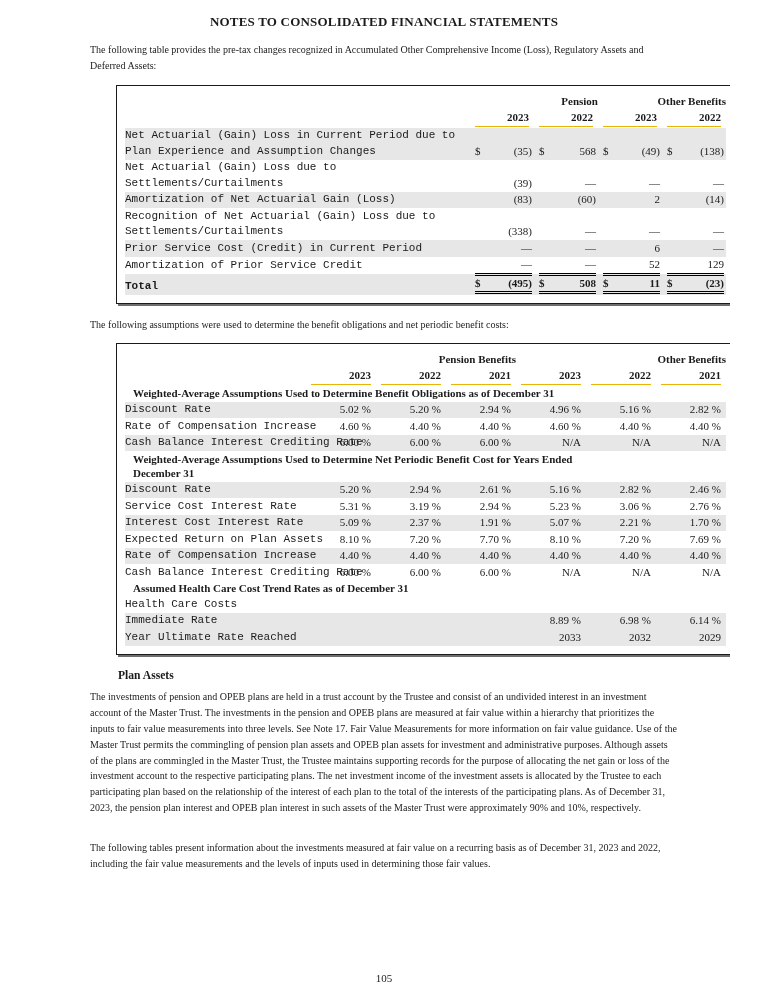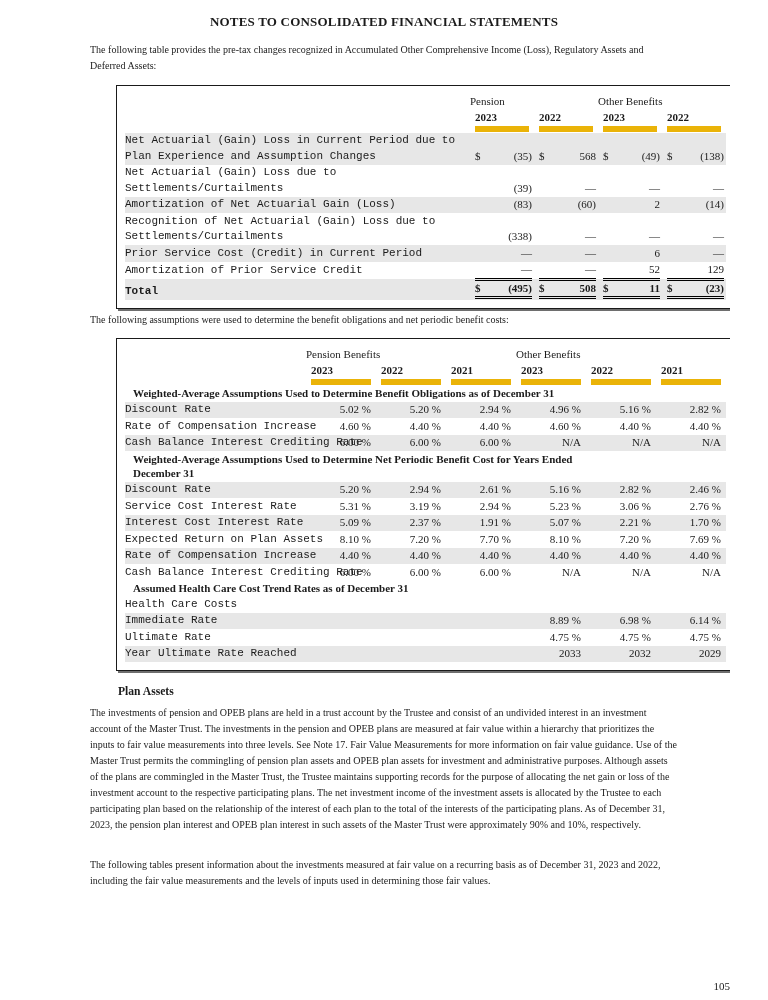--- a/index.html
+++ b/index.html
@@ -17,39 +17,39 @@
   .tablebox {
     width:619px; margin:11px 0 0 26px; padding:8px;
     border:1px solid #1a1a1a; background:#fff;
     box-shadow:2px 2px 0 #6e6e6e;
   }
   table.fin { table-layout:fixed; width:601px; border-collapse:collapse; }
   table.fin td { font-size:11px; line-height:15.5px; padding:0.5px 0; vertical-align:bottom; }
   .b { font-weight:bold; }
   tr.shaded { background:#e7e7e7; }
 
-  .grp-label { font-weight:normal; text-align:left; line-height:15px; white-space:nowrap; }
-  .yr { font-weight:bold; text-align:left; margin:0 5px; padding-bottom:1px;
-        border-bottom:6px solid #eab308; line-height:15px; }
+  .grp-label { font-weight:bold; text-align:right; line-height:15px; white-space:nowrap; }
+  .yr { font-weight:bold; text-align:right; margin:0 5px; padding-bottom:1px;
+        border-bottom:1px solid #eab308; line-height:15px; }
   .units { text-align:center; line-height:15px; }
 
   td.lab { padding-left:8px; padding-right:6px; line-height:14.5px;font-family:Liberation Mono, monospace; }
   td.ind1 { padding-left:18px; }
   td.ind2 { padding-left:31px; }
   td.section .sec-text { font-weight:bold; padding-left:8px; white-space:pre-line; line-height:14.8px; }
   #t2 td.lab { white-space:nowrap; overflow:visible; }
 
   .money { display:flex; justify-content:space-between; align-items:flex-end; margin:0 2px 0 5px; }
   .money .cur { text-align:left; }
   .money .val { text-align:right; }
   .pct { text-align:right; margin-right:5px; white-space:nowrap; }
   .rule-below { border-bottom:1px solid #000; }
   .total-line { border-top:1px solid #000; border-bottom:3px double #000; }
 
-  .pagenum { position:absolute; bottom:8px; left:0; width:100%; text-align:right; font-size:11px; }
+  .pagenum { position:absolute; bottom:16px; left:0; width:100%; text-align:center; font-size:11px; }
 </style>
 </head>
 <body>
 
 <div class="page">
 
   <h1 class="title">NOTES TO CONSOLIDATED FINANCIAL STATEMENTS</h1>
 
   <p class="body-text">The following table provides the pre-tax changes recognized in Accumulated Other Comprehensive Income (Loss), Regulatory Assets and Deferred Assets:</p>
 
@@ -275,21 +275,21 @@
               <div class="money total-line b">
                 <span class="cur">$</span>
                 <span class="val">(23)</span>
               </div>
             </td>
           </tr>
         </tbody>
       </table>
   </div>
 
-  <p class="body-text" style="margin-top:3px;">The following assumptions were used to determine the benefit obligations and net periodic benefit costs:</p>
+  <p class="body-text" style="margin-top:13px;">The following assumptions were used to determine the benefit obligations and net periodic benefit costs:</p>
 
   <div class="tablebox" style="margin-top:10px;">
     <table class="fin" id="t2">
       <colgroup>
         <col style="width:181px">
           <col style="width:70px">
           <col style="width:70px">
           <col style="width:70px">
           <col style="width:70px">
           <col style="width:70px">
@@ -568,41 +568,20 @@
             <td class="dcell">
               <div class="pct">8.89 %</div>
             </td>
             <td class="dcell">
               <div class="pct">6.98 %</div>
             </td>
             <td class="dcell">
               <div class="pct">6.14 %</div>
             </td>
           </tr>
-          <tr>
-            <td class="lab ind2">Ultimate Rate</td>
-            <td class="dcell">
-              <div class="pct"></div>
-            </td>
-            <td class="dcell">
-              <div class="pct"></div>
-            </td>
-            <td class="dcell">
-              <div class="pct"></div>
-            </td>
-            <td class="dcell">
-              <div class="pct">4.75 %</div>
-            </td>
-            <td class="dcell">
-              <div class="pct">4.75 %</div>
-            </td>
-            <td class="dcell">
-              <div class="pct">4.75 %</div>
-            </td>
-          </tr>
           <tr class="shaded">
             <td class="lab ind2">Year Ultimate Rate Reached</td>
             <td class="dcell">
               <div class="pct"></div>
             </td>
             <td class="dcell">
               <div class="pct"></div>
             </td>
             <td class="dcell">
               <div class="pct"></div>

